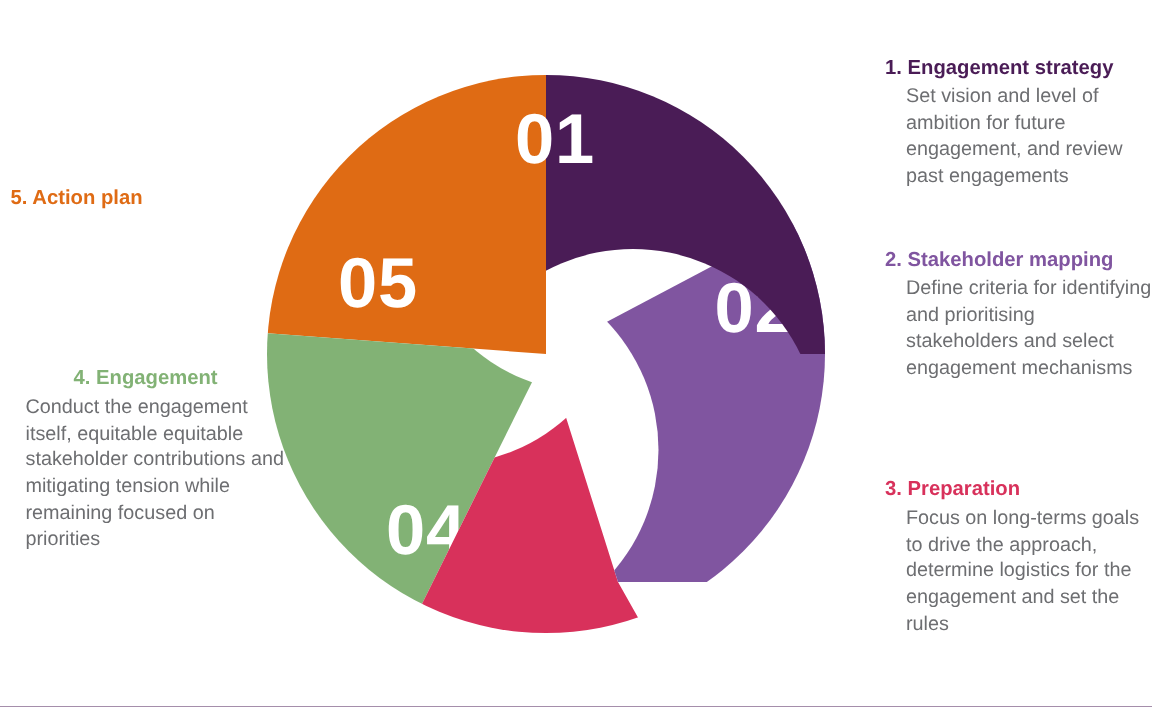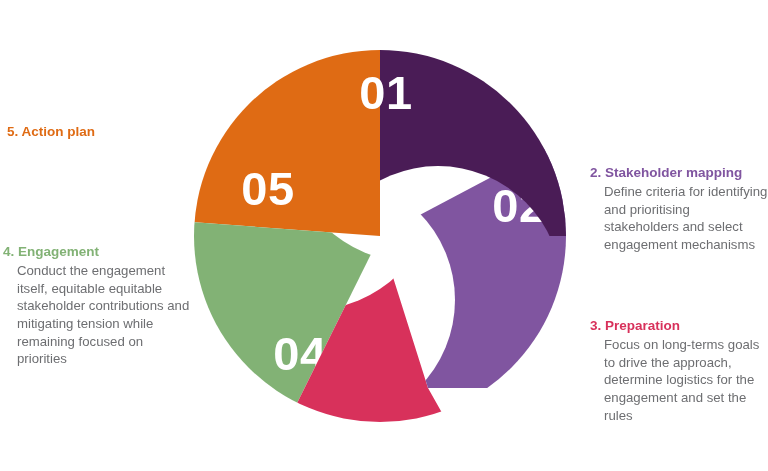--- a/index.html
+++ b/index.html
@@ -18,21 +18,21 @@
   #stage {
     position: absolute;
     inset: 0;
     width: 768px;
     height: 471px;
   }
 
   
   #wheel {
     position: absolute;
-    left: 190px;
+    left: 174px;
     top: 28px;
     width: 400px;
     height: 420px;
   }
   #wheel svg {
     display: block;
     width: 400px;
     height: 420px;
     overflow: visible;
   }
@@ -160,39 +160,46 @@
         </g>
 
         <g>
           <rect x="-40" y="-40" width="500" height="520" mask="url(#mask1)" fill="#4a1c56"></rect>
           <text class="seg-number" x="196" y="64">01</text>
         </g>
       </g>
     </svg>
   </div>
 
+  <div class="callout" id="callout-1">
+    <span class="head-line" style="color: rgb(74, 28, 86);">
+      <span class="num">1.</span>
+      <span class="title">Engagement strategy</span>
+    </span>
+    <span class="body">Set vision and level of ambition for future engagement, and review past engagements</span>
+  </div>
 
   <div class="callout" id="callout-2">
     <span class="head-line" style="color: rgb(128, 85, 160);">
       <span class="num">2.</span>
       <span class="title">Stakeholder mapping</span>
     </span>
     <span class="body">Define criteria for identifying and prioritising stakeholders and select engagement mechanisms</span>
   </div>
 
   <div class="callout" id="callout-3">
     <span class="head-line" style="color: rgb(216, 49, 91);">
       <span class="num">3.</span>
       <span class="title">Preparation</span>
     </span>
     <span class="body">Focus on long-terms goals to drive the approach, determine logistics for the engagement and set the rules</span>
   </div>
 
   <div class="callout" id="callout-4">
-    <span class="head-line" style="color: rgb(130, 178, 117);">
+    <span class="head-line" style="color: rgb(130, 178, 117); text-align: center;">
       <span class="num">4.</span>
       <span class="title">Engagement</span>
     </span>
     <span class="body">Conduct the engagement itself, equitable equitable stakeholder contributions and mitigating tension while remaining focused on priorities</span>
   </div>
 
   <div class="callout" id="callout-5">
     <span class="head-line" style="color: rgb(223, 107, 20); margin-top: 20px;">
       <span class="num">5.</span>
       <span class="title">Action plan</span>

